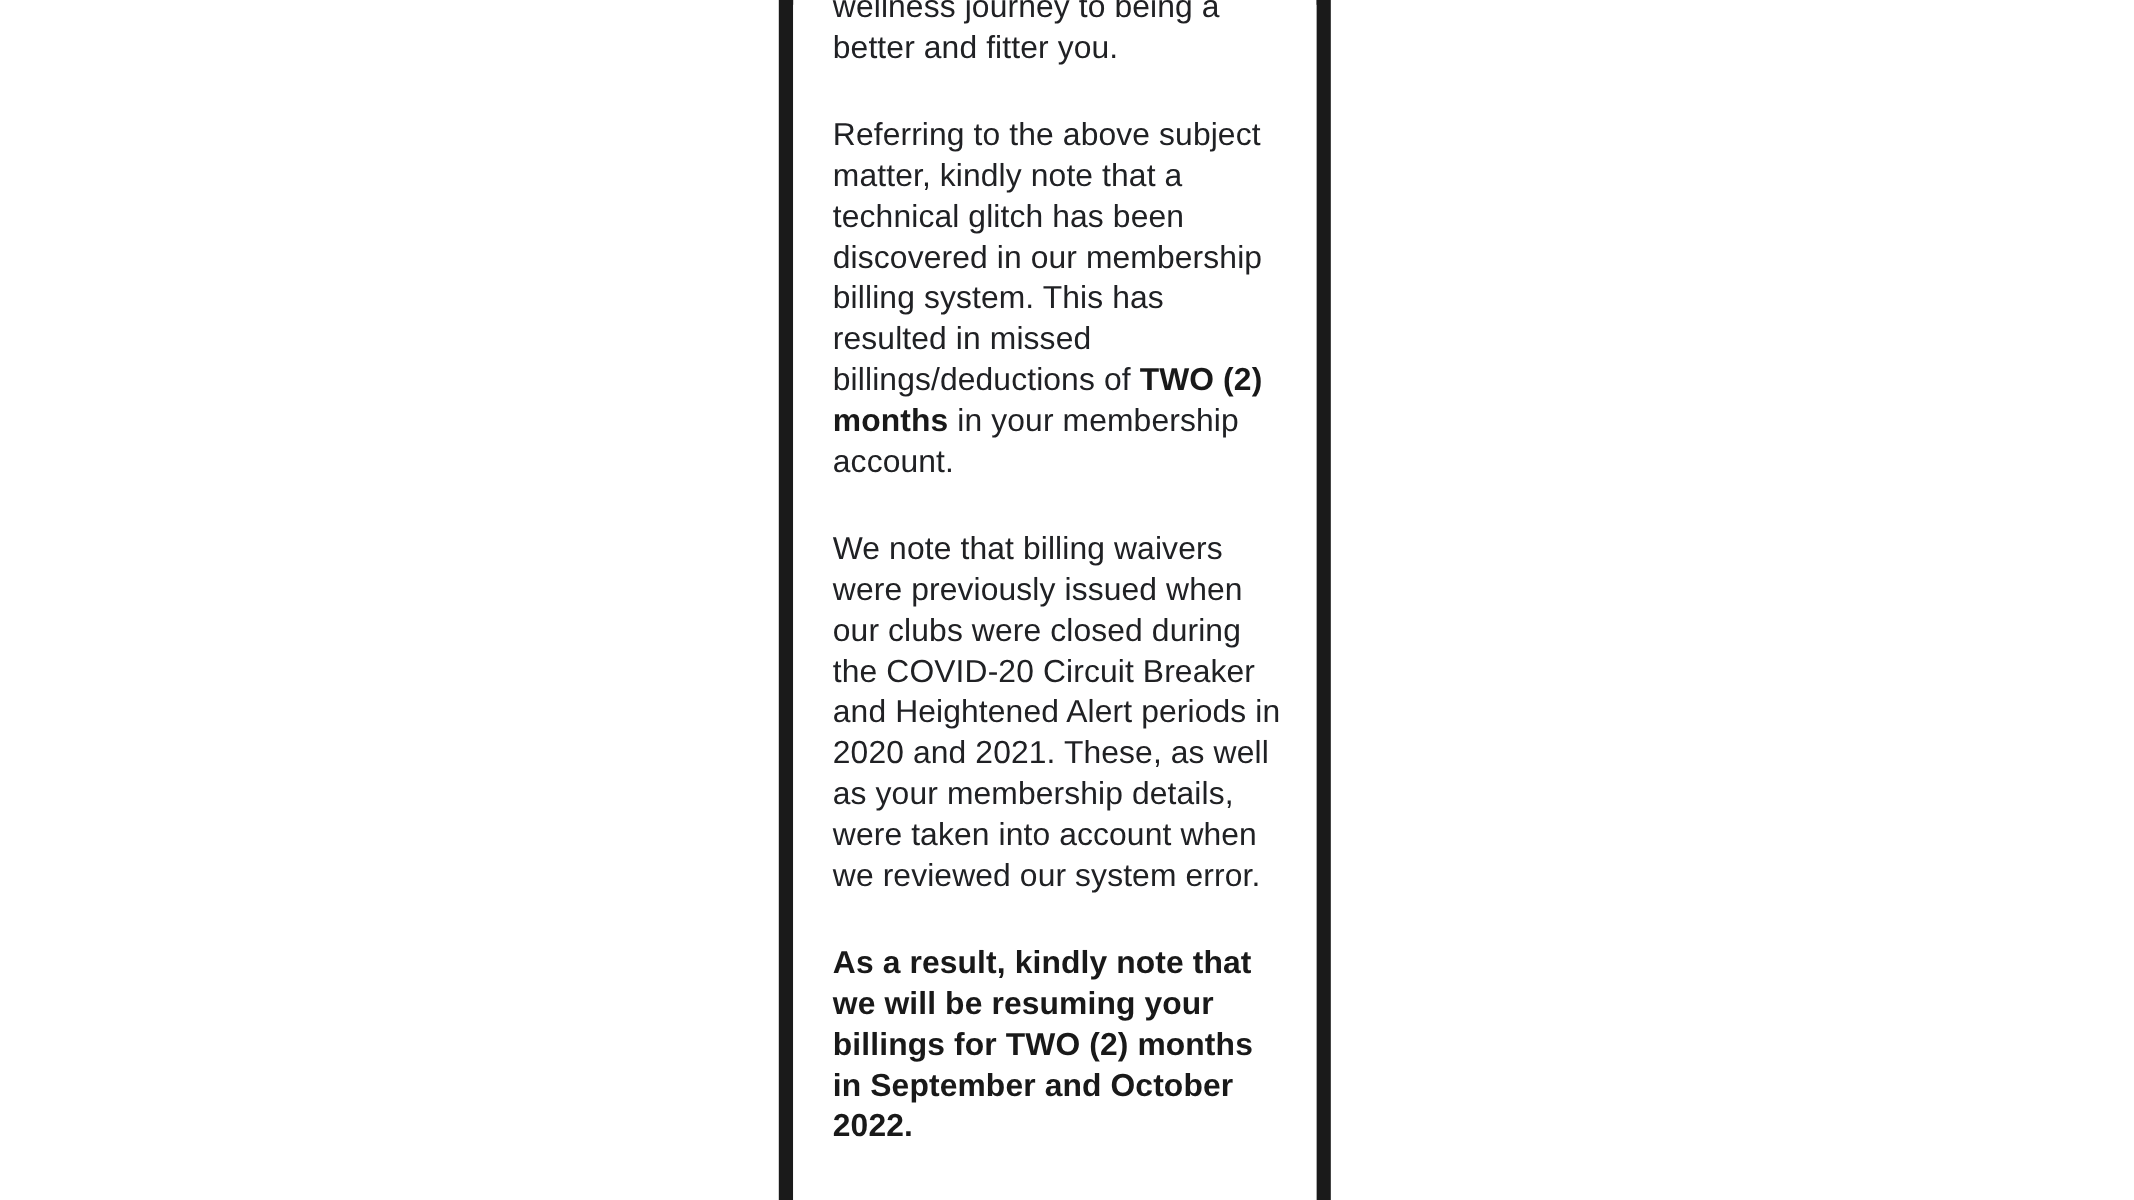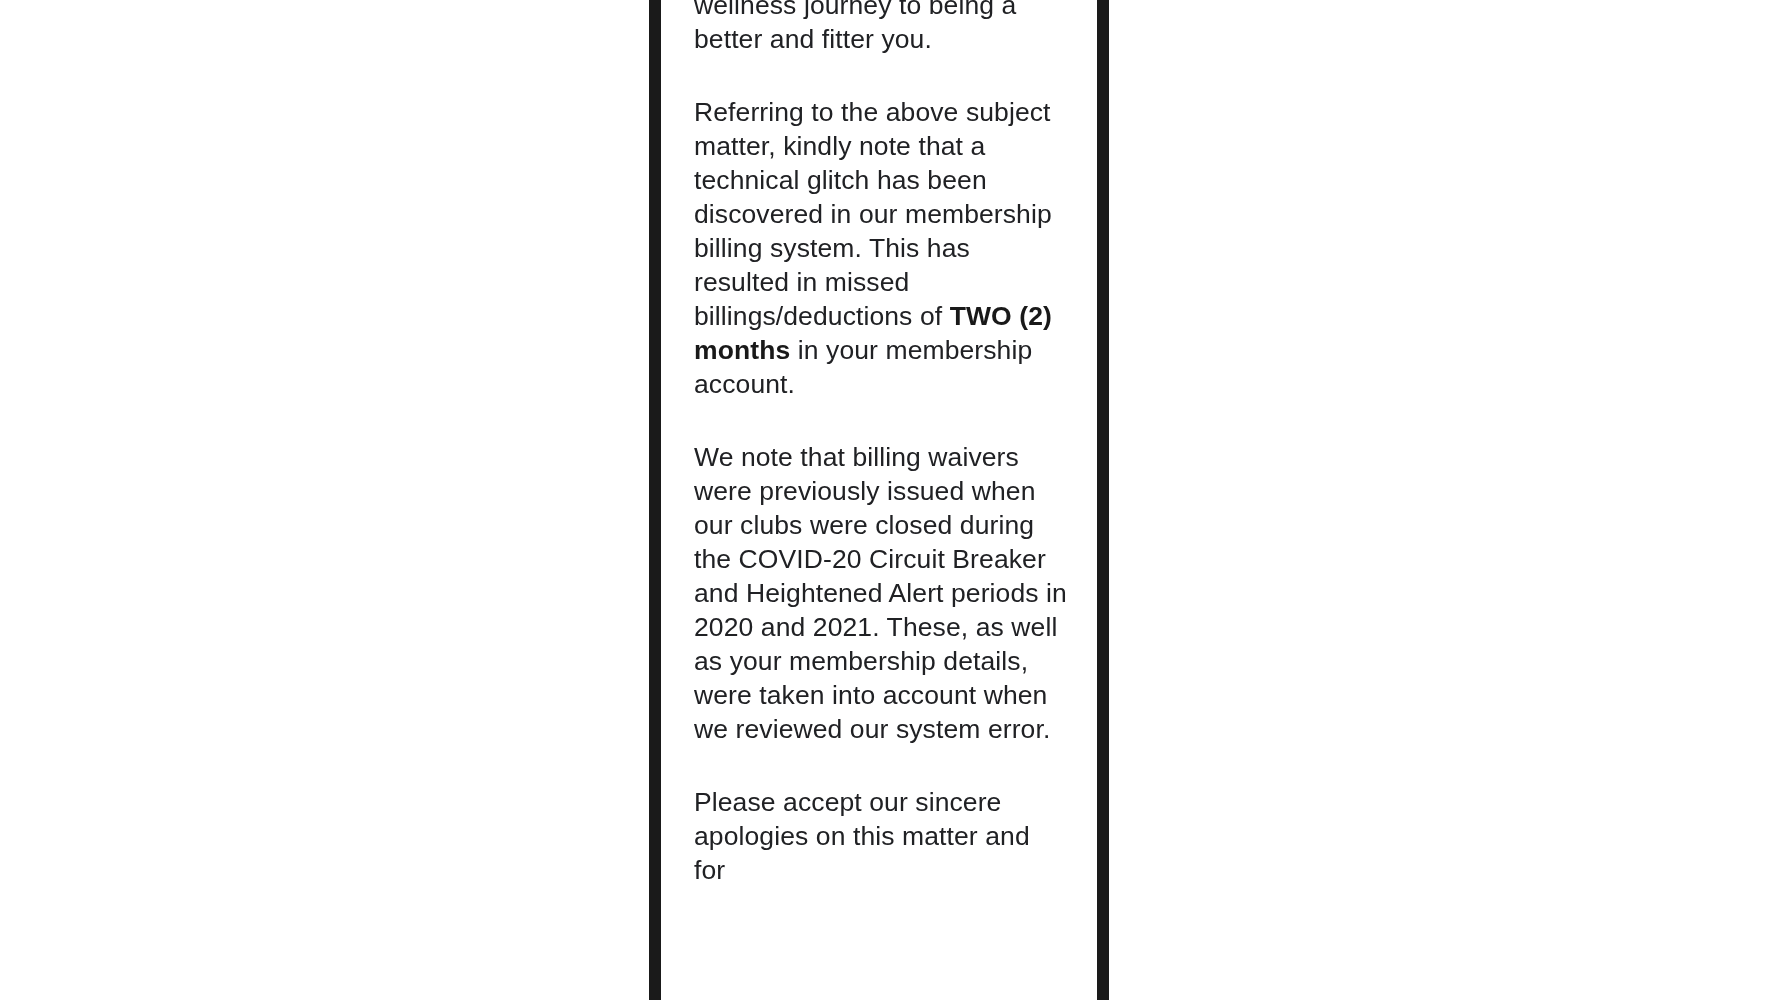--- a/index.html
+++ b/index.html
@@ -74,16 +74,17 @@
 
 <div id="page">
 
   <div class="rail rail-left"></div>
   <div class="rail rail-right"></div>
 
   <div class="doc-column">
     <p class="para first"><span>wellness journey to being a better and fitter you.</span></p>
     <p class="para"><span>Referring to the above subject matter, kindly note that a technical glitch has been discovered in our membership billing system. This has resulted in missed billings/deductions of </span><span class="bold">TWO (2) months</span><span> in your membership account.</span></p>
     <p class="para"><span>We note that billing waivers were previously issued when our clubs were closed during the COVID-20 Circuit Breaker and Heightened Alert periods in 2020 and 2021. These, as well as your membership details, were taken into account when we reviewed our system error.</span></p>
+    <p class="para all-bold"><span class="bold">As a result, kindly note that we will be resuming your billings for TWO (2) months in September and October 2022.</span></p>
     <p class="para last"><span>Please accept our sincere apologies on this matter and for</span></p>
   </div>
 
 </div>
 
 </body></html>

